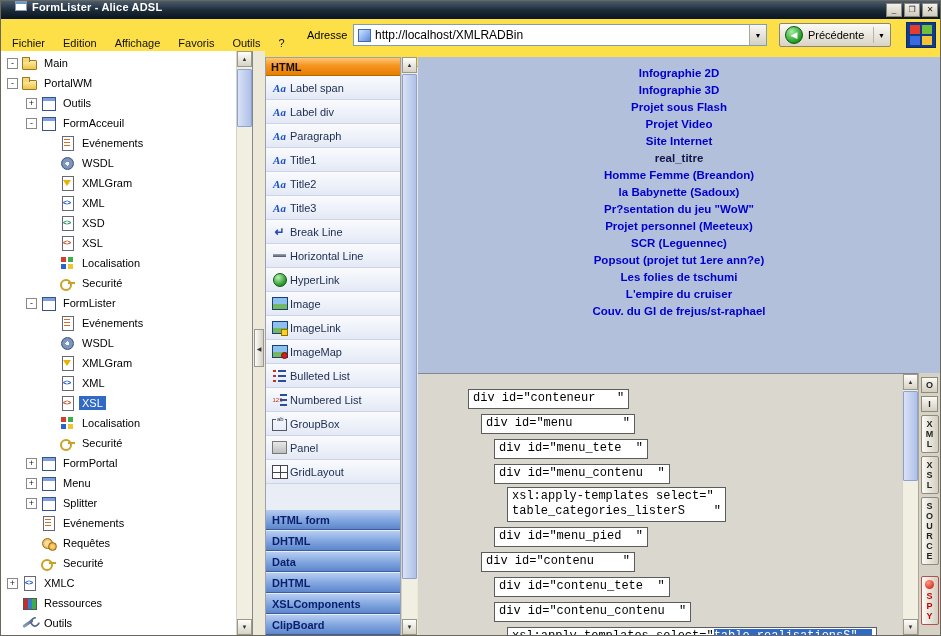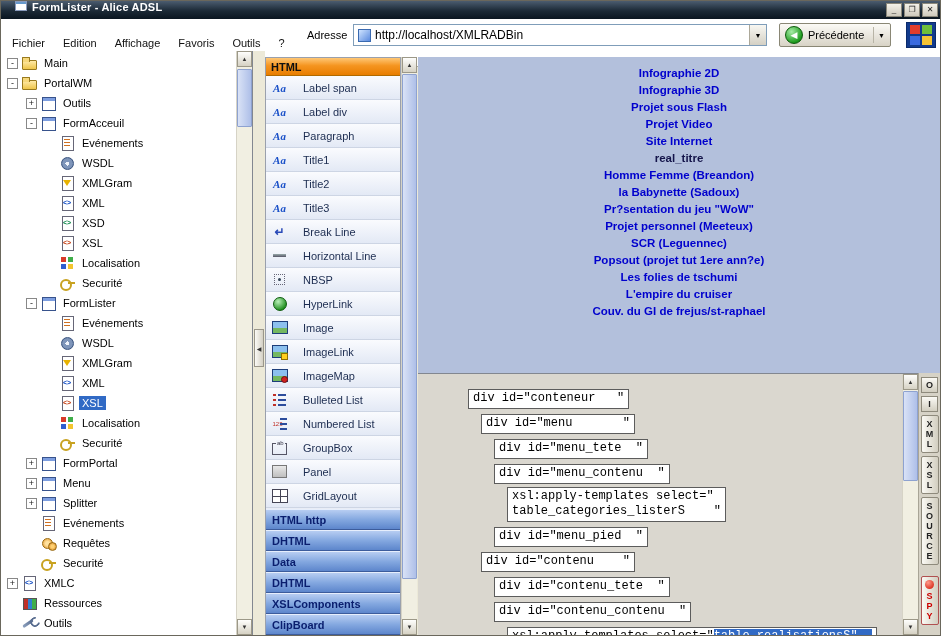--- a/index.html
+++ b/index.html
@@ -11,21 +11,21 @@
   .titlebar{position:absolute;left:0;top:0;right:0;height:18px;
     background:linear-gradient(180deg,#4b5c6f 0%,#1b2936 55%,#0a1520 100%);
     color:#fff;display:flex;align-items:flex-start;padding-left:14px;gap:5px}
   .app-icon{width:12px;height:10px;background:#fff;border:1px solid #8899bb;box-shadow:inset 0 2px 0 #6699cc}
   .ttext{font-size:11px;font-weight:bold;letter-spacing:.2px;white-space:nowrap}
   .wbtns{position:absolute;right:2px;top:2px;display:flex;gap:2px}
   .wbtn{width:16px;height:14px;background:linear-gradient(180deg,#f4f2ea,#cfcabd);
     border:1px solid #8a877a;font-size:8px;line-height:12px;text-align:center;color:#222}
 
   
-  .menubar{position:absolute;left:0;top:18px;right:0;height:48px;background:#ffffff;border-bottom:1px solid #aca899}
+  .menubar{position:absolute;left:0;top:18px;right:0;height:48px;background:#fde047;border-bottom:1px solid #aca899}
   .menus{position:absolute;left:2px;top:0;height:100%;display:flex;align-items:center}
   .menu-item{padding:3px 9px;font-size:11px;color:#111}
   .addr-label{position:absolute;left:306px;top:10px;font-size:11px}
   .addr-combo{position:absolute;left:352px;top:5px;width:414px;height:22px;background:#fff;
     border:1px solid #7f9db9;display:flex;align-items:center}
   .addr-icon{width:13px;height:13px;margin:0 4px;min-width:13px;
     background:linear-gradient(135deg,#cfe4ff,#5a8ade);border:1px solid #3a6ab0}
   .addr-input{flex:1;border:none;outline:none;font:12px "Liberation Sans",sans-serif;background:transparent;height:18px}
   .addr-drop{width:17px;height:20px;background:linear-gradient(180deg,#f8f7f2,#d4d0c4);
     border-left:1px solid #aca899;font-size:7px;display:flex;align-items:center;justify-content:center}
@@ -101,21 +101,21 @@
   .collapse-btn{position:absolute;left:1px;top:278px;width:10px;height:38px;
     background:linear-gradient(90deg,#fbfaf6,#d4d0c4);border:1px solid #9a968a;
     font-size:6px;display:flex;align-items:center;justify-content:center;color:#333}
 
   
   .toolbox{position:absolute;left:264px;top:56px;width:136px;bottom:0;background:#e9edf6;border:1px solid #9aa0ac;border-bottom:none}
   .tb-header{height:18px;background:linear-gradient(180deg,#ffc775,#f59520 45%,#e87d00);
     border-bottom:1px solid #b06a00;font-size:11px;font-weight:bold;color:#101010;
     display:flex;align-items:center;padding-left:5px}
   .tb-items{position:absolute;left:0;top:18px;right:0;height:432px;overflow:hidden}
-  .titem{height:24px;display:flex;align-items:center;gap:15px;padding-left:5px;
+  .titem{height:24px;display:flex;align-items:center;gap:2px;padding-left:5px;
     background:linear-gradient(180deg,#fafbfe,#e3e9f5);border-bottom:1px solid #cdd5e4;
     font-size:11px;color:#1c2c50;white-space:nowrap}
   .tb-cats{position:absolute;left:0;right:0;bottom:0}
   .cat{height:21px;background:linear-gradient(180deg,#b7cdf2,#84a8e0 50%,#5d86cc);
     border-top:1px solid #e6eefc;border-bottom:1px solid #3c5c9c;
     font-size:11px;font-weight:bold;color:#0a1e6e;display:flex;align-items:center;padding-left:6px}
 
   
   .xico{width:17px;height:16px;min-width:17px;position:relative;display:flex;align-items:center;justify-content:center}
   .x-aa::before{content:"Aa";font:italic bold 11px "Liberation Serif",serif;color:#1a50c8}
@@ -398,24 +398,20 @@
         </div>
         <div class="titem">
           <span class="xico x-br"></span>
           <span>Break Line</span>
         </div>
         <div class="titem">
           <span class="xico x-hr"></span>
           <span>Horizontal Line</span>
         </div>
         <div class="titem">
-          <span class="xico x-nbsp"></span>
-          <span>NBSP</span>
-        </div>
-        <div class="titem">
           <span class="xico x-link"></span>
           <span>HyperLink</span>
         </div>
         <div class="titem">
           <span class="xico x-img"></span>
           <span>Image</span>
         </div>
         <div class="titem">
           <span class="xico x-imagelink"></span>
           <span>ImageLink</span>
@@ -439,21 +435,21 @@
         <div class="titem">
           <span class="xico x-panel"></span>
           <span>Panel</span>
         </div>
         <div class="titem">
           <span class="xico x-grid"></span>
           <span>GridLayout</span>
         </div>
       </div>
     <div class="tb-cats">
-        <div class="cat">HTML http</div>
+        <div class="cat">HTML form</div>
         <div class="cat">DHTML</div>
         <div class="cat">Data</div>
         <div class="cat">DHTML</div>
         <div class="cat">XSLComponents</div>
         <div class="cat">ClipBoard</div>
       </div>
   </div>
   <div class="sb" style="left:400px;top:56px;bottom:0">
     <div class="sbtn up">▲</div>
     <div class="sthumb" style="top:17px;height:505px"></div>

